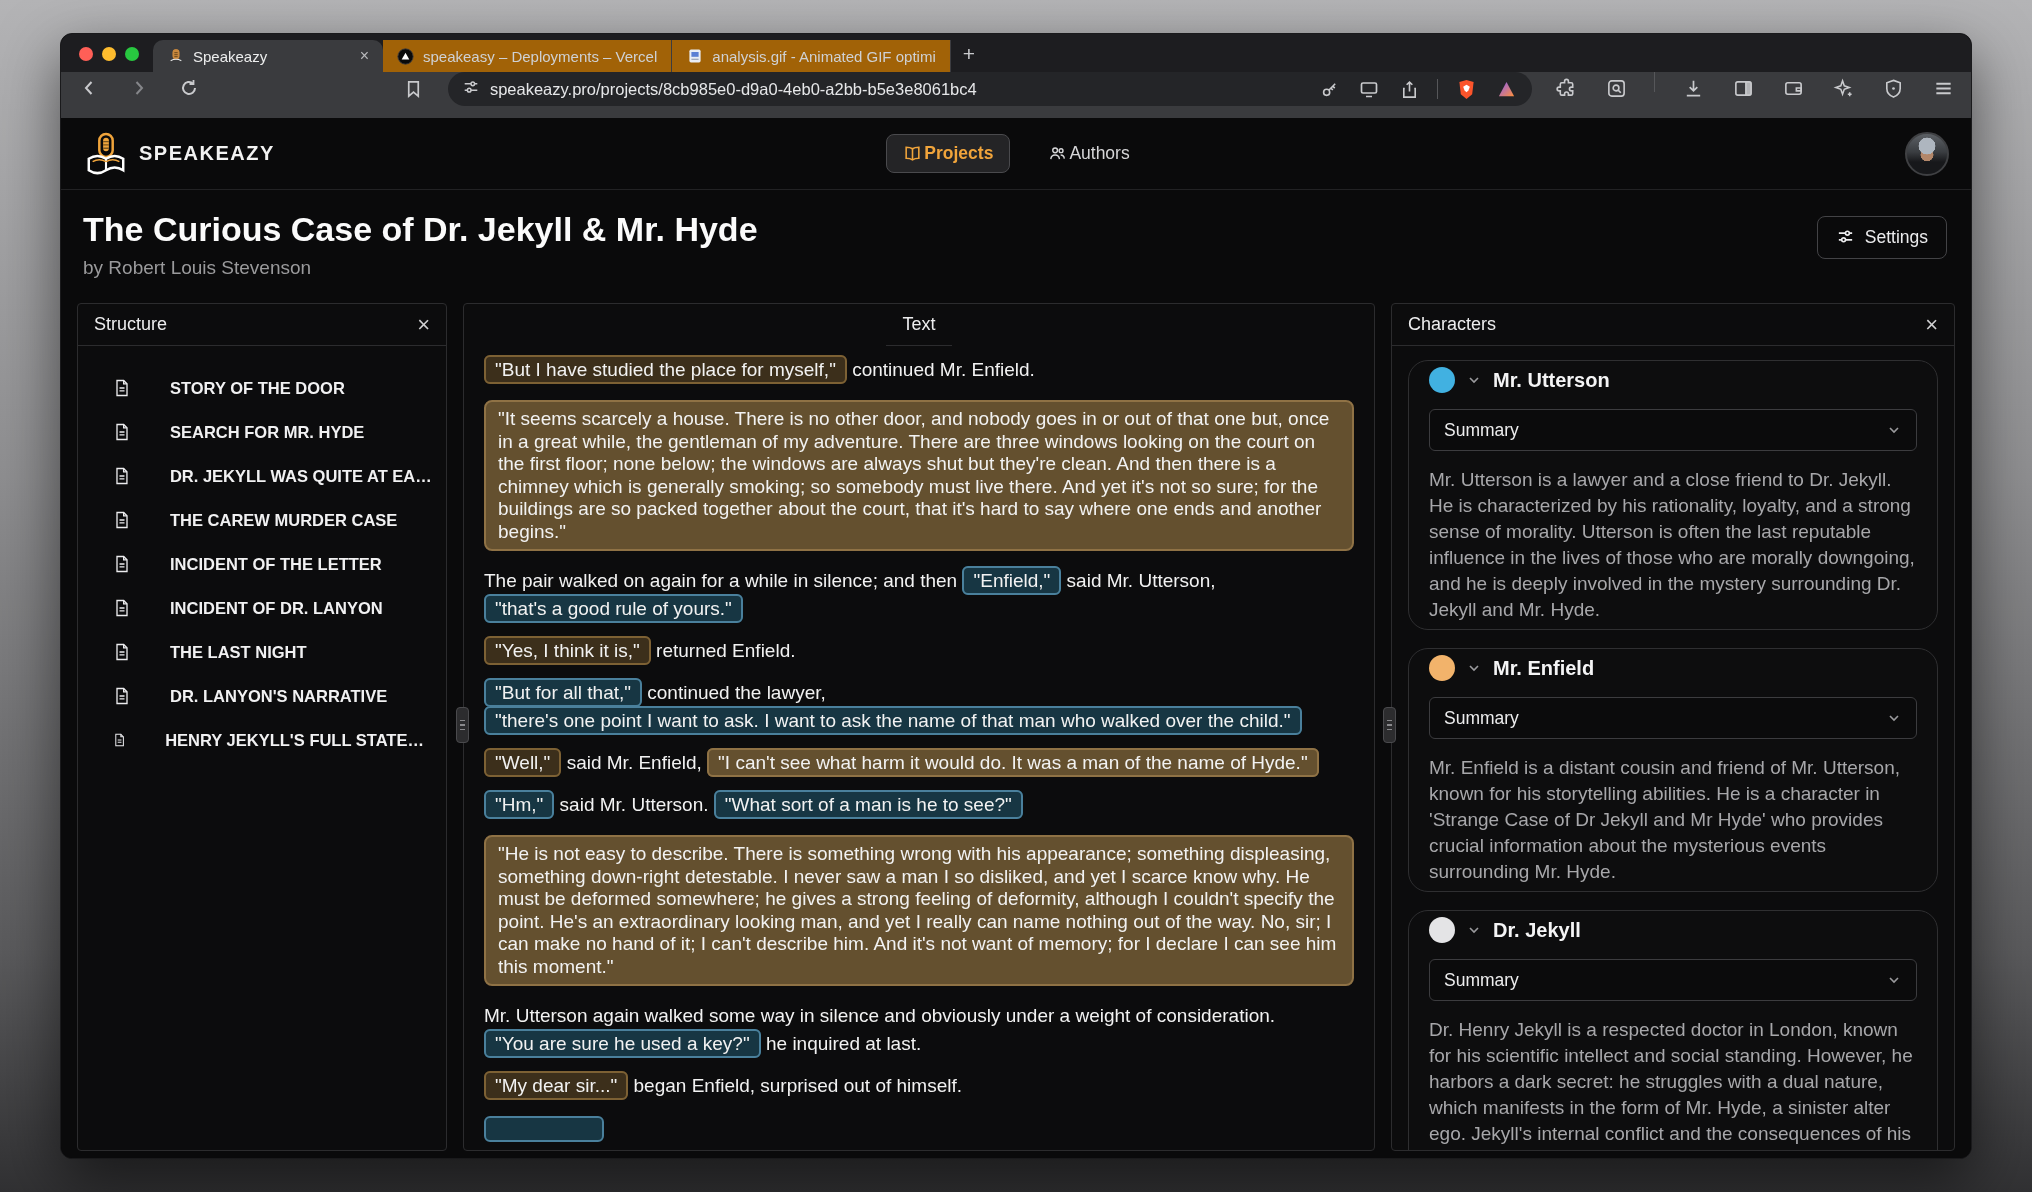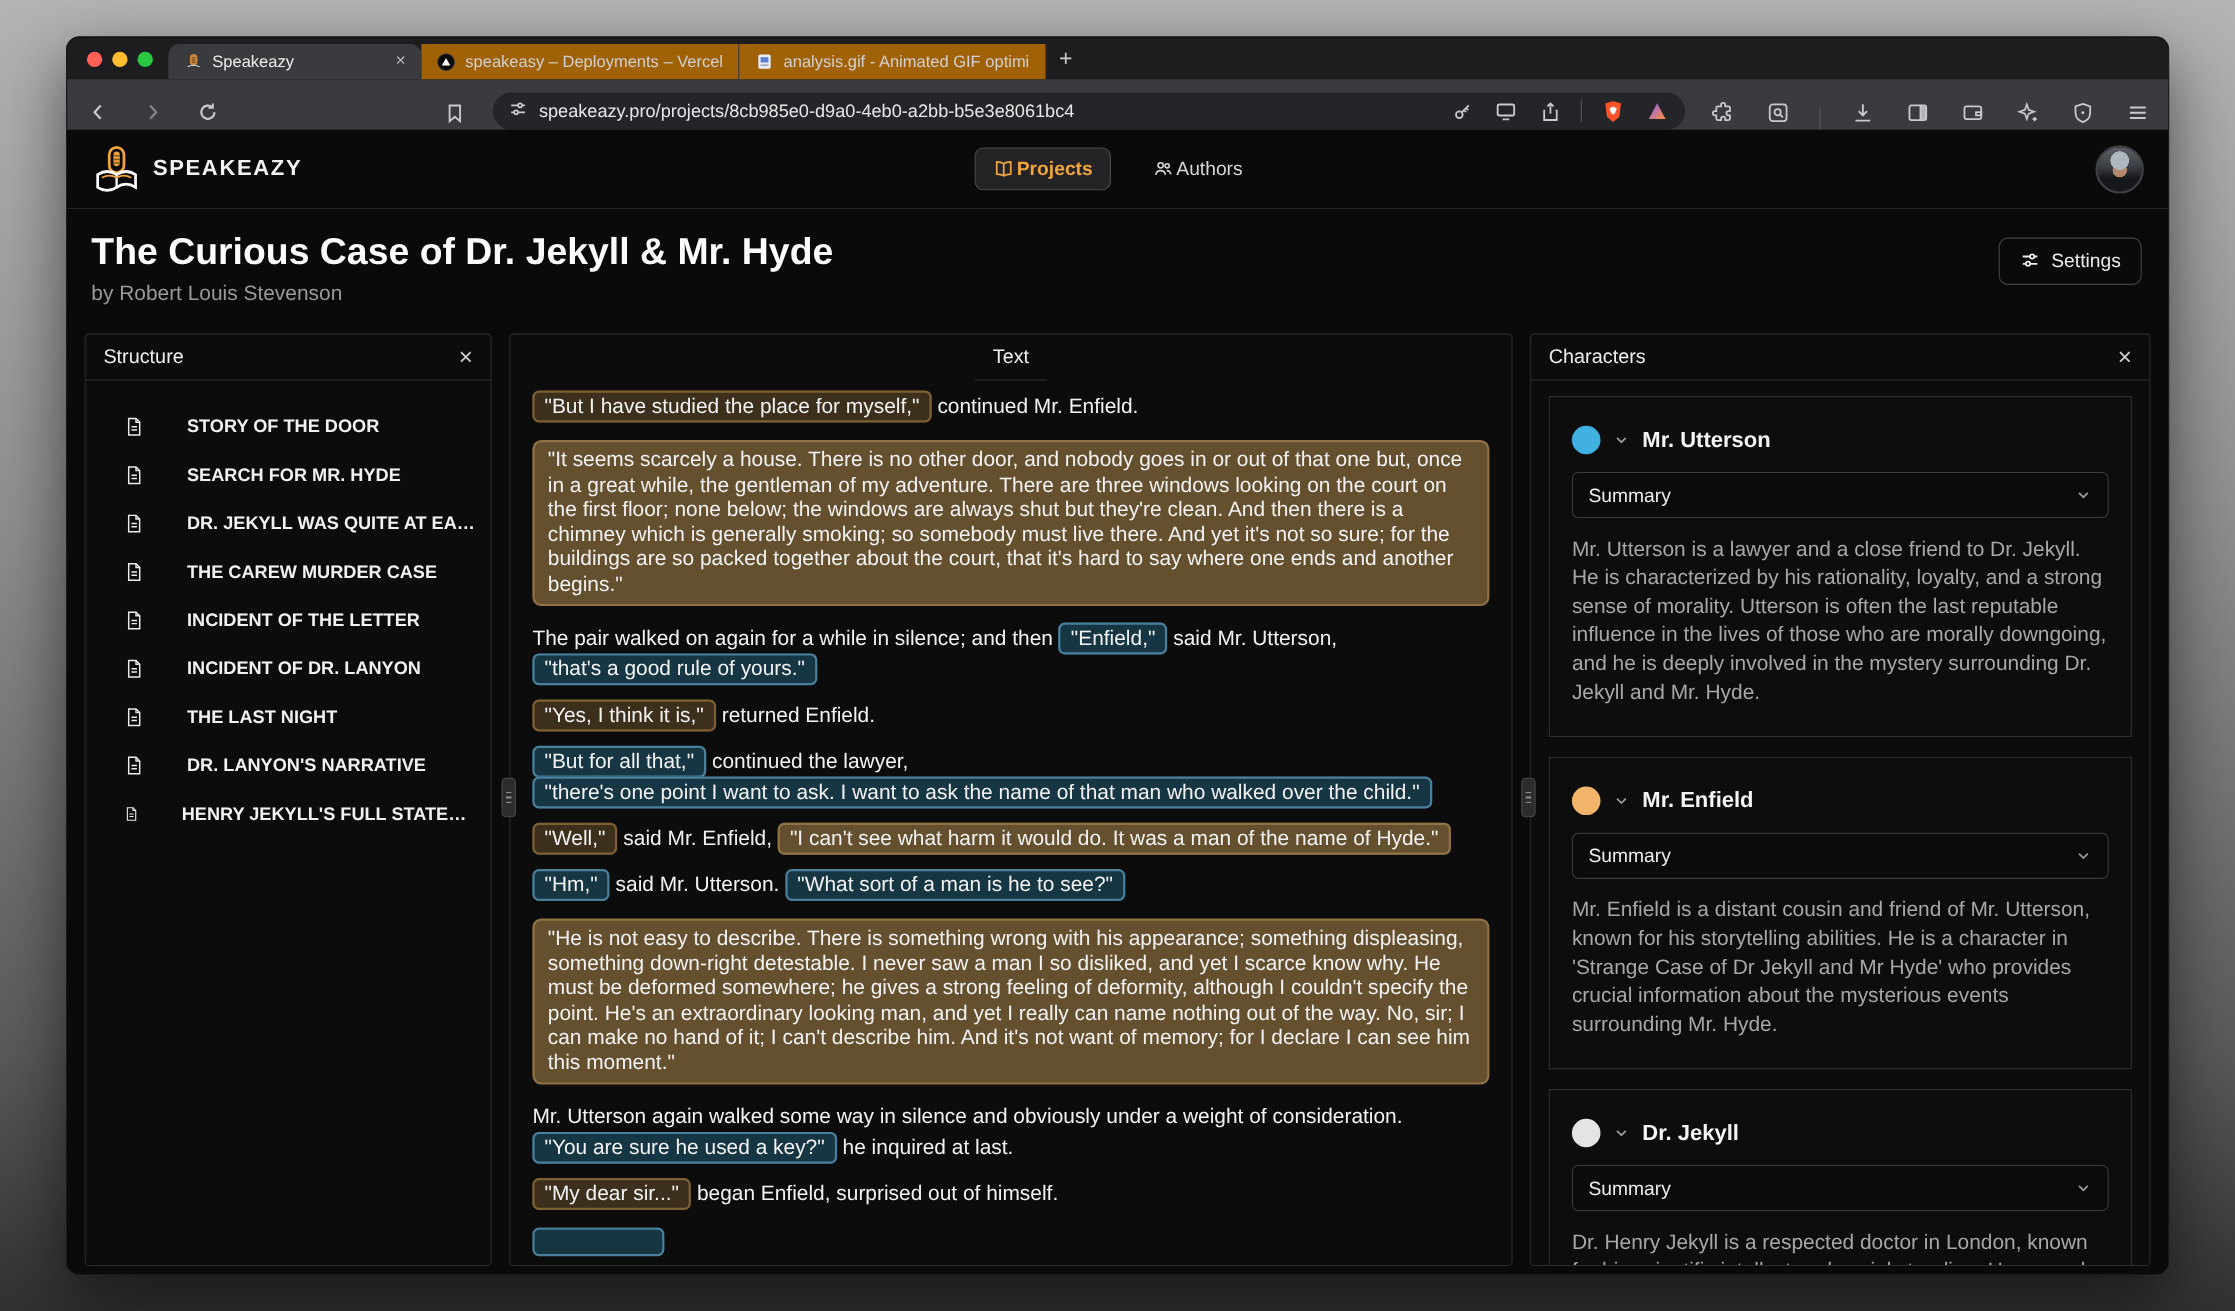--- a/index.html
+++ b/index.html
@@ -29,21 +29,21 @@
   }
   .tab.active {
     background:#3a3b3e; border-radius:10px 10px 0 0; border-right:none;
     width:230px; color:#eceded; position:relative;
   }
   .tab .title { overflow:hidden; text-overflow:ellipsis; flex:1; }
   .tab .close { margin-left:8px; color:#b9babd; font-size:16px; }
   .fav { width:17px; height:17px; flex:0 0 auto; display:inline-flex; align-items:center; justify-content:center; }
   .newtab { color:#c8c9cc; font-size:21px; padding:0 14px 6px 12px; }
   
-  .toolbar { height:46px; background:#3a3b3e; display:flex; align-items:flex-end; padding:0 12px; gap:18px; }
+  .toolbar { height:46px; background:#3a3b3e; display:flex; align-items:flex-start; padding:0 12px; gap:18px; }
   .tbtn { width:32px; height:32px; display:flex; align-items:center; justify-content:center; color:#c9cacd; border-radius:6px; flex:0 0 auto; }
   .tbtn svg { display:block; }
   .spacer1 { width:160px; }
   .urlpill {
     width:1105px; height:34px; background:#242528; border-radius:17px;
     display:flex; align-items:center; padding:0 10px 0 14px; gap:10px;
   }
   .urltext { color:#e6e7e9; font-size:16.5px; flex:1; white-space:nowrap; overflow:hidden; }
   .pill-icons { display:flex; align-items:center; gap:8px; }
   .vdiv { width:1px; height:20px; background:#56575a; margin:0 4px; }
@@ -96,21 +96,21 @@
   .tline { line-height:24px; margin-top:4px; }
   .tline:first-child { margin-top:0; }
   .hl { border-radius:6px; padding:2px 9px; border:2px solid; }
   .hl-blue { background:#173643; border-color:#4a809c; }
   .hl-brown { background:#3c2f1b; border-color:#7d6134; }
   .hl-solid { background:#64502f; border-color:#8f7245; }
   .blockq { display:block; border-radius:8px; padding:6px 12px; line-height:22.5px; }
   .cutchip { display:inline-block; width:120px; height:26px; }
   
   .ccontent { padding:14px 16px 0; overflow:hidden; display:flex; flex-direction:column; gap:18px; }
-  .card { border:1px solid #2f2f31; border-radius:0; padding:26px 20px; background:#0d0d0e; }
+  .card { border:1px solid #2f2f31; border-radius:20px; padding:6px 20px; background:#0d0d0e; }
   .card-top { display:flex; align-items:center; gap:11px; }
   .cdot { width:26px; height:26px; border-radius:50%; flex:0 0 auto; }
   .cname { color:#f4f4f5; font-size:20px; font-weight:bold; }
   .cselect {
     margin-top:16px; height:42px; border:1px solid #3c3c3f; border-radius:6px; background:#0b0b0c;
     display:flex; align-items:center; justify-content:space-between; padding:0 14px; color:#ededee; font-size:17.5px;
   }
   .cdesc { margin-top:16px; color:#a7a7aa; font-size:19px; line-height:26px; }
   .chev { flex:0 0 auto; }
 </style>

